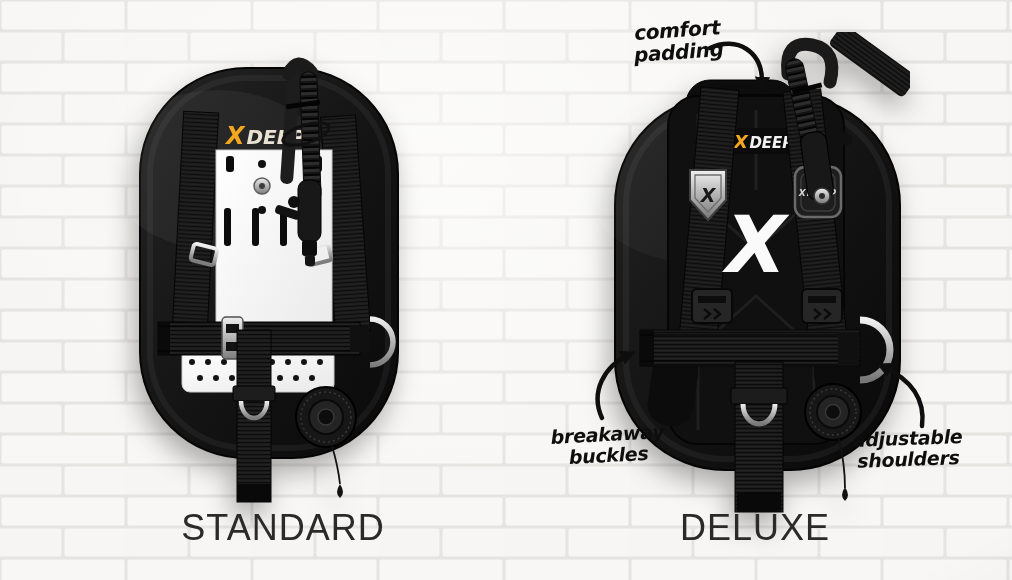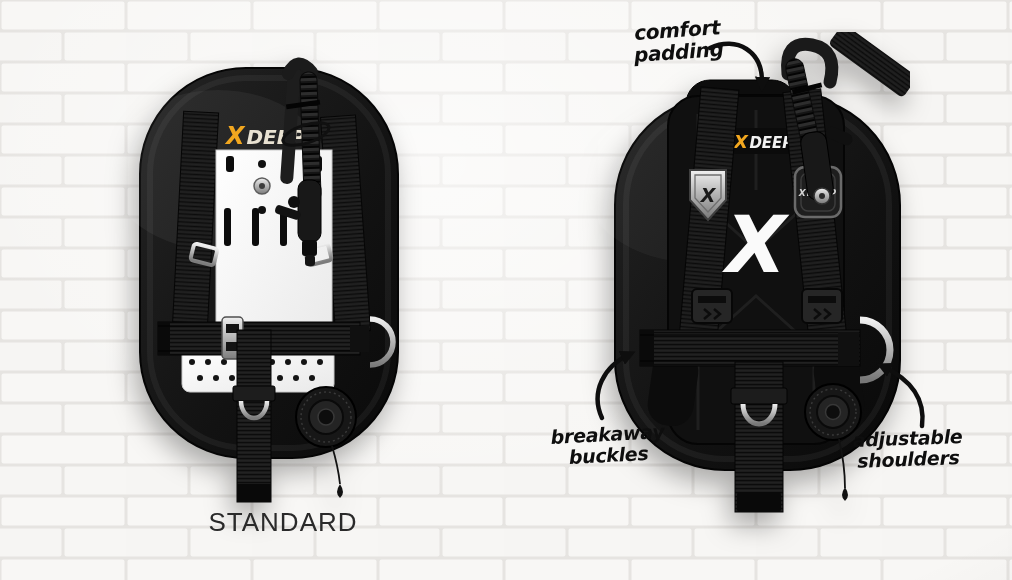--- a/index.html
+++ b/index.html
@@ -4,21 +4,21 @@
 <style>
   html,body{margin:0;padding:0;background:#cfcfcf;}
   #stage{position:relative;width:1012px;height:580px;overflow:hidden;background:#f5f4f2;
          font-family:"Liberation Sans",sans-serif;}
   #stage *{box-sizing:border-box;}
   .abs{position:absolute;}
   .product{filter:drop-shadow(-5px 13px 13px rgba(0,0,0,.30));}
   .hand{font-family:"DejaVu Sans",sans-serif;font-style:italic;font-weight:700;
         color:#0e0e0e;text-align:center;line-height:1.08;letter-spacing:-.3px;}
   .hand span{display:block;}
-  .caption{font-size:26px;font-weight:400;color:#2a2a2a;letter-spacing:1px;
+  .caption{font-size:36px;font-weight:400;color:#2a2a2a;letter-spacing:1px;
            text-align:center;font-family:"Liberation Sans",sans-serif;}
   .vignette{inset:0;pointer-events:none;
     background:
       radial-gradient(95% 120% at 42% 28%, rgba(255,255,255,.55) 0%, rgba(255,255,255,0) 48%),
       radial-gradient(135% 135% at 45% 40%, rgba(0,0,0,0) 55%, rgba(0,0,0,.07) 78%, rgba(0,0,0,.17) 100%);}
 </style>
 </head>
 <body>
 
 <div id="stage">
@@ -350,14 +350,15 @@
   <svg class="abs" style="left:856px;top:352px" width="76" height="80" viewBox="0 0 76 80">
     <defs>
         <marker id="ahC" viewBox="0 0 10 10" refX="6" refY="5" markerWidth="3.4" markerHeight="3.4" orient="auto">
       <path d="M0,0 L10,5 L0,10 Z" fill="#0e0e0e"></path>
         </marker>
       </defs>
     <path d="M66,74 C70,44 52,26 26,14" fill="none" stroke="#0e0e0e" stroke-width="4.5" stroke-linecap="round" marker-end="url(#ahC)"></path>
   </svg>
 
   <div class="abs caption" style="left:133px;top:507px;width:300px;">STANDARD</div>
+  <div class="abs caption" style="left:605px;top:507px;width:300px;">DELUXE</div>
 
 </div>
 
 </body></html>

